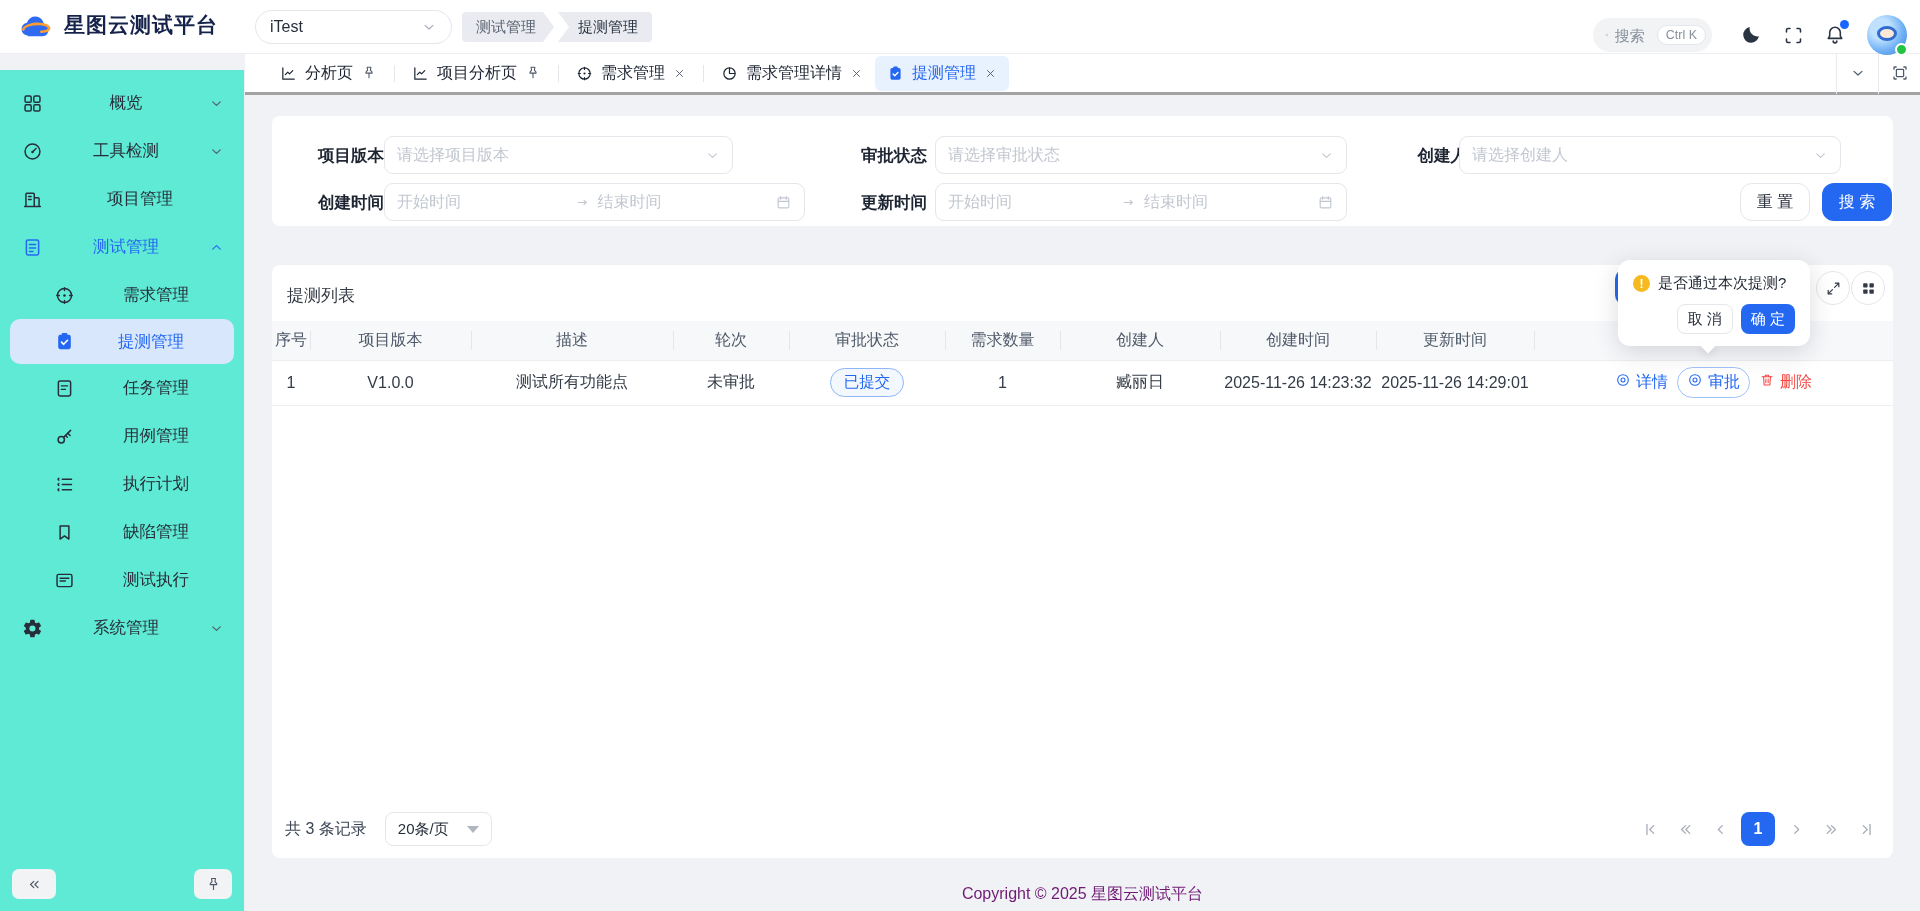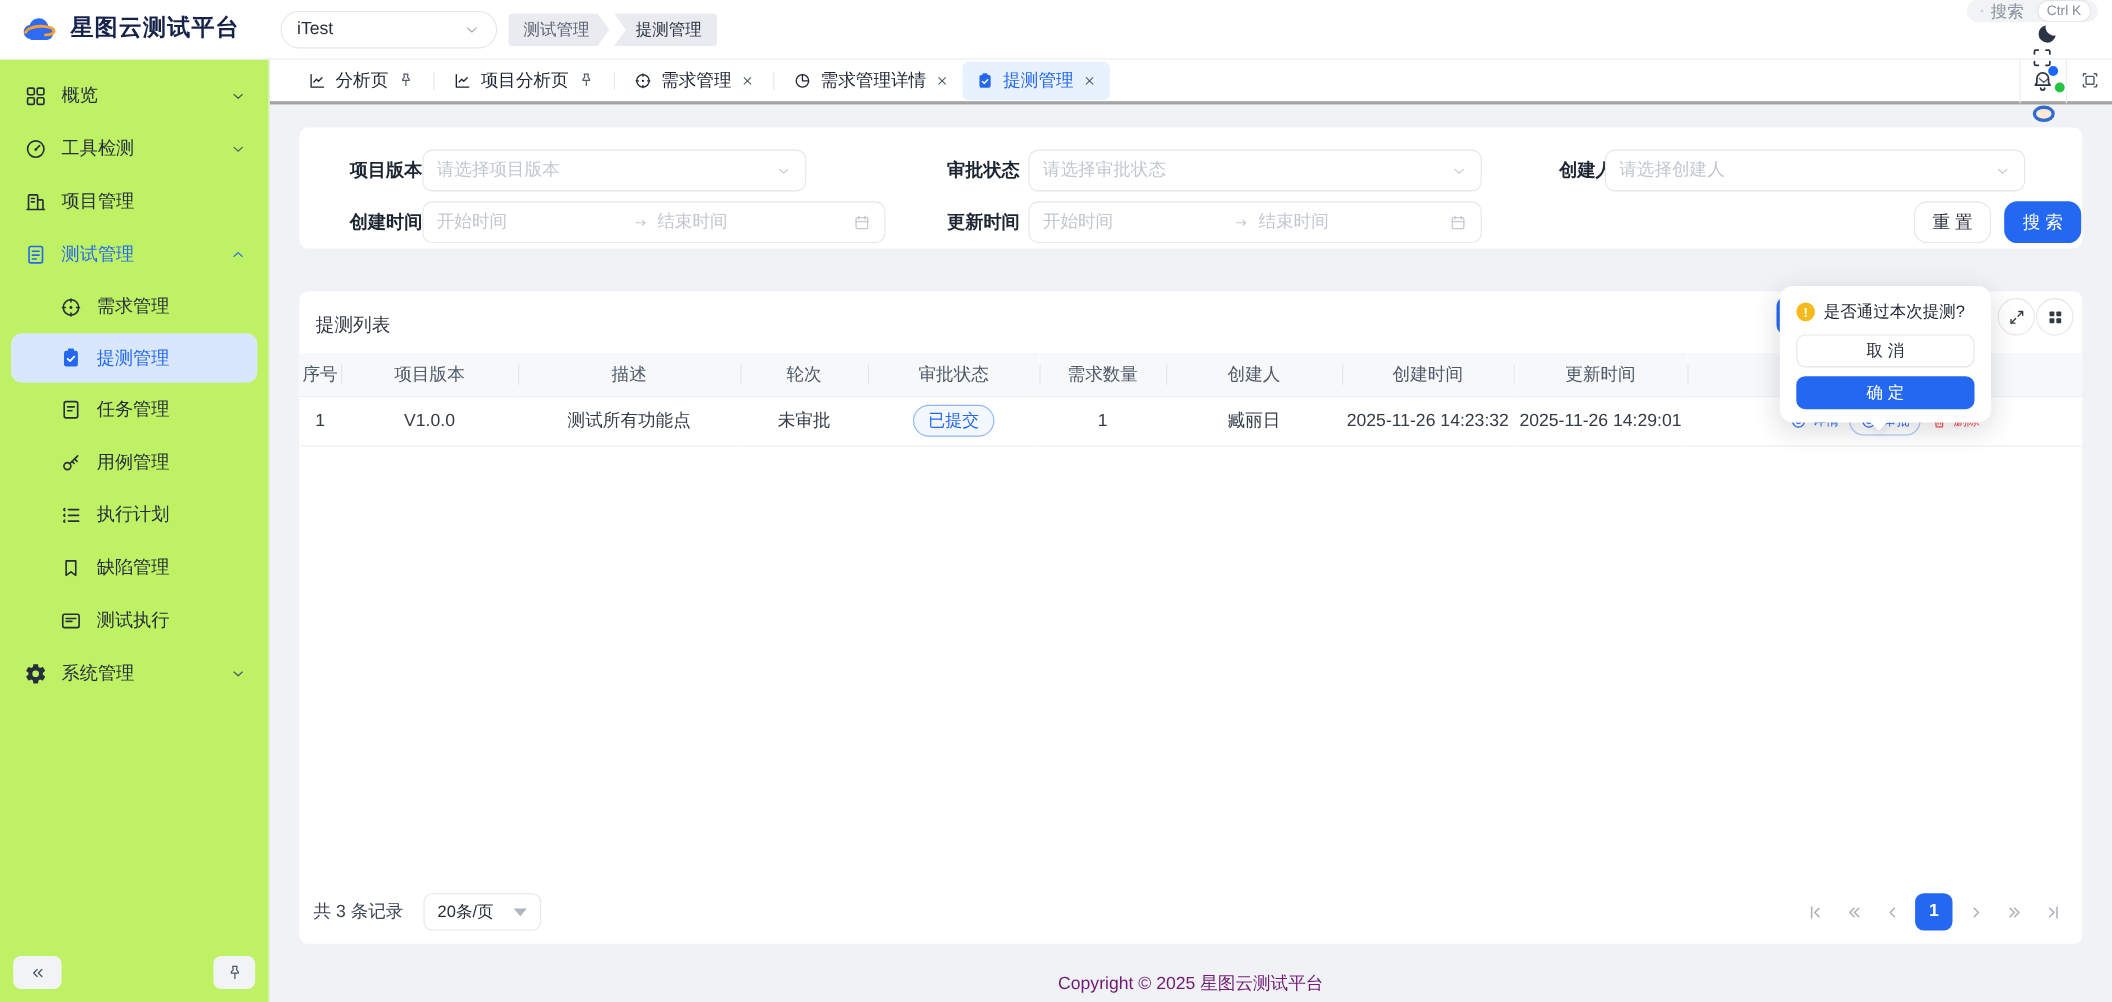--- a/index.html
+++ b/index.html
@@ -12,37 +12,37 @@
   .hdr { position:absolute; inset:0 0 auto 0; height:54px; background:#fff; border-bottom:1px solid #eceef2; z-index:30; }
   .logo { position:absolute; left:18px; top:10px; display:flex; align-items:center; gap:10px; }
   .logo-title { font-size:21px; font-weight:bold; color:#15224a; letter-spacing:1px; }
   .proj-select { position:absolute; left:255px; top:10px; width:197px; height:34px; border:1px solid #e5e6eb;
                  border-radius:17px; background:#fff; display:flex; align-items:center; padding:0 14px; cursor:pointer; }
   .proj-select .val { flex:1; font-size:16px; color:#272e3b; }
   .crumbs { position:absolute; left:462px; top:12px; height:30px; display:flex; gap:4px; }
   .crumb { display:flex; align-items:center; background:#e9ebf0; padding:0 18px 0 14px; font-size:15px; color:#5a6472; }
   .crumb.first { clip-path:polygon(0 0, calc(100% - 11px) 0, 100% 50%, calc(100% - 11px) 100%, 0 100%); border-radius:4px 0 0 4px; }
   .crumb.last  { clip-path:polygon(0 0, 100% 0, 100% 100%, 0 100%, 11px 50%); padding:0 14px 0 20px; color:#2b3442; border-radius:0 4px 4px 0; }
-  .hdr-right { position:absolute; right:13px; top:0; height:70px; display:flex; align-items:center;flex-direction:column; }
+  .hdr-right { position:absolute; right:13px; top:0; height:70px; display:flex; align-items:center; }
   .hdr-search { width:119px; height:34px; background:#f2f3f5; border-radius:17px; display:flex; align-items:center;
                 padding:0 6px 0 12px; gap:6px; cursor:text; }
   .hdr-search input { border:0; outline:0; background:transparent; width:36px; font-size:15px; color:#272e3b; font-family:inherit; }
   .hdr-search input::placeholder { color:#86909c; }
   .kbd { background:#fff; border:1px solid #e5e6eb; border-radius:11px; font-size:12.5px; color:#86909c; padding:2px 8px; white-space:nowrap; }
   .hbtn { width:24px; height:24px; display:flex; align-items:center; justify-content:center; color:#2b3442; cursor:pointer; position:relative; }
   .hbtn + .hbtn { margin-left:18px; }
   .hdr-search + .hbtn { margin-left:27px; }
   .dot { position:absolute; right:-2px; top:-3px; width:9px; height:9px; border-radius:50%; background:#1a66ff; }
   .avatar { width:40px; height:40px; border-radius:50%; margin-left:20px; position:relative; cursor:pointer;
             background:radial-gradient(circle at 35% 35%, #bfe0ff 0 28%, #6fb1f5 60%, #3a7fd5 100%); overflow:visible; }
   .avatar .face { position:absolute; left:10px; top:11px; width:20px; height:15px; border-radius:50%; background:#fde8d8; border:3px solid #2f6ccf; }
   .avatar .status { position:absolute; right:-1px; bottom:-1px; width:13px; height:13px; border-radius:50%; background:#23c343; border:2px solid #fff; }
 
   
-  .sidebar { position:absolute; left:0; top:54px; width:245px; bottom:0; background:#bef264; border-right:1px solid #eceef2; z-index:20; }
+  .sidebar { position:absolute; left:0; top:70px; width:245px; bottom:0; background:#5eead4; border-right:1px solid #eceef2; z-index:20;text-align:center; }
   .menu { position:absolute; top:9px; left:0; right:0; }
   .mi { height:48px; display:flex; align-items:center; padding:0 20px 0 22px; gap:13px; font-size:16.5px; color:#272e3b; cursor:pointer; }
   .mi .lbl { flex:1; }
   .mi .chev { color:#4e5969; }
   .mi.sub { padding-left:54px; }
   .mi.group-open { color:#2468f2; }
   .mi.group-open .chev { color:#2468f2; }
   .mi.sel { background:#d8e7fc; color:#2468f2; border-radius:10px; margin:0 10px; padding-left:44px; height:45px; }
   .mi .ic { width:21px; height:21px; color:inherit; flex:none; }
   .side-foot { position:absolute; left:0; right:0; bottom:6px; height:36px; }
@@ -84,32 +84,32 @@
   .cb-expand { left:1544px; } .cb-grid { left:1579px; }
 
   
   table.grid { position:absolute; left:0; top:56px; width:1621px; border-collapse:collapse; table-layout:fixed; }
   .grid th { height:39px; background:#f7f8fa; font-weight:normal; font-size:16px; color:#4e5969; position:relative; }
   .grid th:not(:first-child)::before { content:""; position:absolute; left:0; top:10px; width:1px; height:19px; background:#e5e6eb; }
   .grid td { height:45px; text-align:center; font-size:16px; color:#333b46; border-bottom:1px solid #eceef2; }
   .grid tr.body-row td { border-top:1px solid #eceef2; }
   .tag { display:inline-block; border:1px solid #8db5f7; color:#2468f2; background:#f3f8ff; border-radius:999px; padding:3px 13px; font-size:15.5px; }
   .actions { display:flex; align-items:center; justify-content:center; gap:9px; }
-  .act { display:inline-flex; align-items:center; gap:5px; cursor:pointer; font-size:12px; }
+  .act { display:inline-flex; align-items:flex-start; gap:5px; cursor:pointer; font-size:16px; }
   .act.blue { color:#2468f2; } .act.red { color:#f54a45; }
   .ring { border:1px solid #9fc2f9; border-radius:999px; padding:4px 9px; display:inline-flex; }
 
   
   .popconfirm { position:absolute; left:1346px; top:-5px; width:192px; background:#fff; border-radius:12px; z-index:40;
                 box-shadow:0 6px 24px rgba(28,34,48,.16); padding:14px 15px 12px; }
   .pc-row { display:flex; align-items:center; gap:8px; font-size:15px; color:#1d2532; white-space:nowrap; }
   .warn-ic { width:17px; height:17px; flex:none; border-radius:50%; background:#f7ba1e; color:#fff; font-size:12px; font-weight:bold;
              display:flex; align-items:center; justify-content:center; }
   .warn-ic::after { content:"!"; }
-  .pc-btns { display:flex; justify-content:flex-end; gap:8px; margin-top:11px;flex-direction:column; }
+  .pc-btns { display:flex; justify-content:flex-end; gap:8px; margin-top:11px; }
   .pc-btn { height:30px; border-radius:8px; font-size:15px; font-family:inherit; padding:0 10px; cursor:pointer; }
   .pc-cancel { background:#fff; border:1px solid #e5e6eb; color:#272e3b; }
   .pc-ok { background:#2468f2; border:0; color:#fff; }
   .pc-arrow { position:absolute; left:84px; bottom:-5px; width:12px; height:12px; background:#fff; transform:rotate(45deg);
               box-shadow:3px 3px 7px rgba(28,34,48,.08); }
 
   
   .pager { position:absolute; left:13px; right:13px; bottom:12px; height:34px; display:flex; align-items:center; }
   .total { font-size:16px; color:#3c4656; margin-right:18px; }
   .size-select { width:107px; height:34px; border:1px solid #e5e6eb; border-radius:8px; display:flex; align-items:center;

